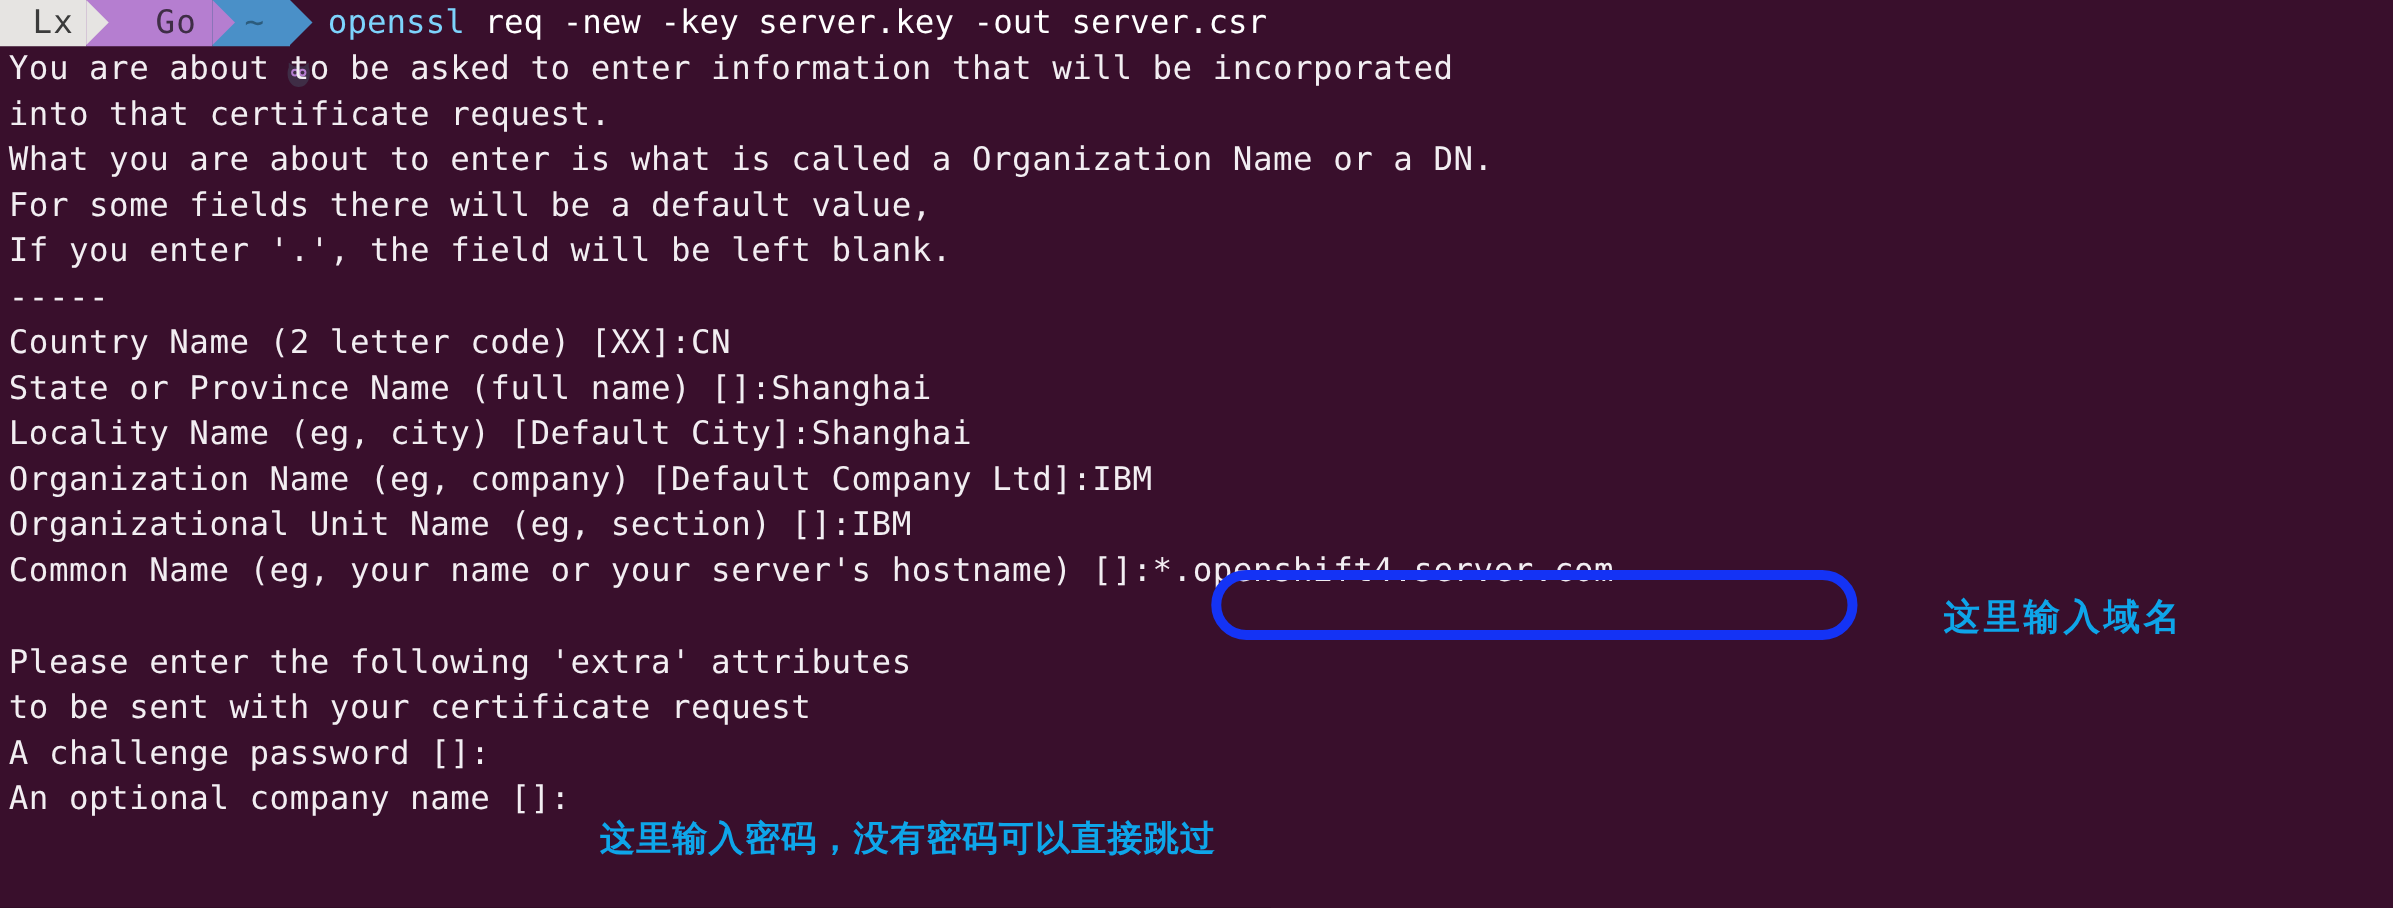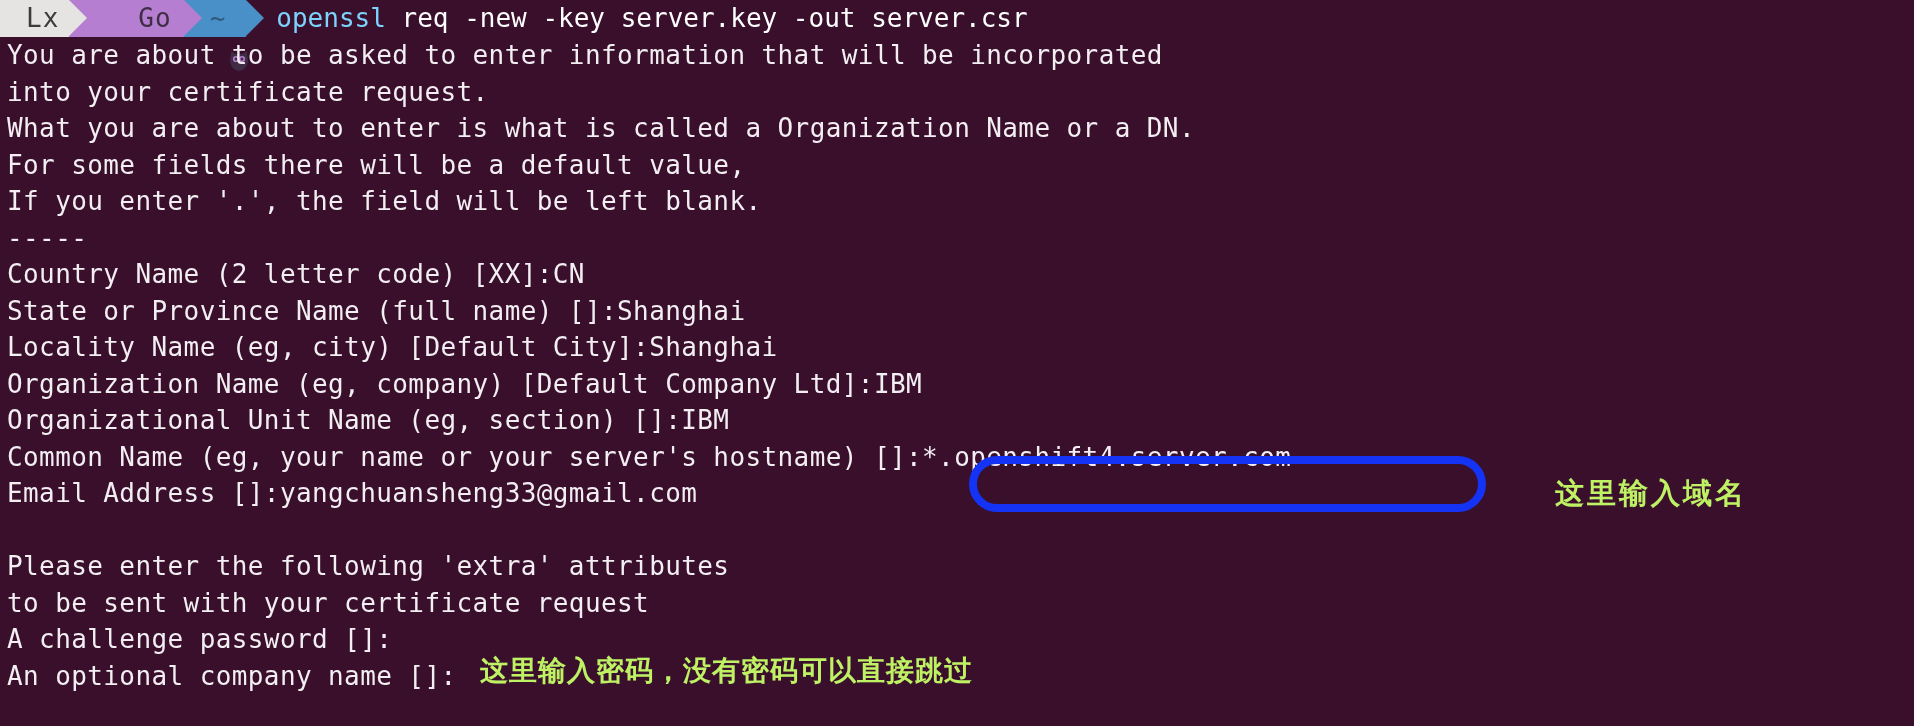--- a/index.html
+++ b/index.html
@@ -60,21 +60,20 @@
     padding-right: 10px;
     letter-spacing: 1px;
   }
   .seg-lx .arrow { border-left: 18px solid #e6e4e2; }
   .seg-go {
     background: #b57ed0;
     color: #3f2d46;
     padding-left: 26px;
     padding-right: 12px;
     letter-spacing: 1px;
-    gap: 14px;
   }
   .seg-go .arrow { border-left: 18px solid #b57ed0; }
   .seg-home {
     background: #4a90c8;
     color: #2c5c7d;
     padding-left: 26px;
     padding-right: 20px;
     letter-spacing: 1px;
   }
   .seg-home .arrow { border-left: 18px solid #4a90c8; }
@@ -110,21 +109,21 @@
     height: 36.5px;
     color: #f2eef2;
     white-space: pre;
     padding-left: 7px;
     letter-spacing: 0.4px;
   }
 
   
   .cn-annot {
     position: absolute;
-    color: #bef264;
+    color: #0ea5e9;
     font-family: "DejaVu Serif", "Liberation Serif", serif;
     font-weight: bold;
     white-space: pre;
   }
   #annot-domain {
     left: 1555px;
     top: 474px;
     font-size: 29px;
     letter-spacing: 3px;
   }
@@ -174,32 +173,31 @@
     </div>
     <div class="seg seg-home">
       <span>~</span>
       <span class="arrow"></span>
     </div>
     <div class="cmd"><span class="kw">openssl</span><span> req -new -key </span><span class="underline">server.key</span><span> -out server.csr</span></div>
   </div>
 
   <div class="lines">
     <div class="line">You are about to be asked to enter information that will be incorporated</div>
-    <div class="line">into your certificate request.</div>
+    <div class="line">into that certificate request.</div>
     <div class="line">What you are about to enter is what is called a Organization Name or a DN.</div>
     <div class="line">For some fields there will be a default value,</div>
     <div class="line">If you enter '.', the field will be left blank.</div>
     <div class="line">-----</div>
     <div class="line">Country Name (2 letter code) [XX]:CN</div>
     <div class="line">State or Province Name (full name) []:Shanghai</div>
     <div class="line">Locality Name (eg, city) [Default City]:Shanghai</div>
     <div class="line">Organization Name (eg, company) [Default Company Ltd]:IBM</div>
     <div class="line">Organizational Unit Name (eg, section) []:IBM</div>
     <div class="line">Common Name (eg, your name or your server's hostname) []:*.openshift4.server.com</div>
-    <div class="line">Email Address []:yangchuansheng33@gmail.com</div>
     <div class="line"></div>
     <div class="line">Please enter the following 'extra' attributes</div>
     <div class="line">to be sent with your certificate request</div>
     <div class="line">A challenge password []: </div>
     <div class="line">An optional company name []:</div>
   </div>
 
   <div id="highlight-box"></div>
   <div class="cn-annot" id="annot-domain">这里输入域名</div>
   <div class="cn-annot" id="annot-password">这里输入密码，没有密码可以直接跳过</div>

